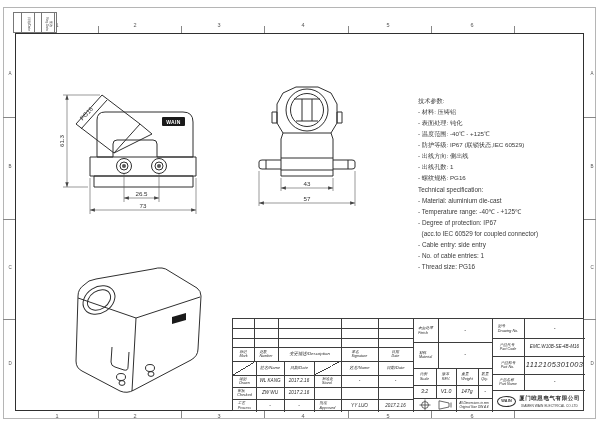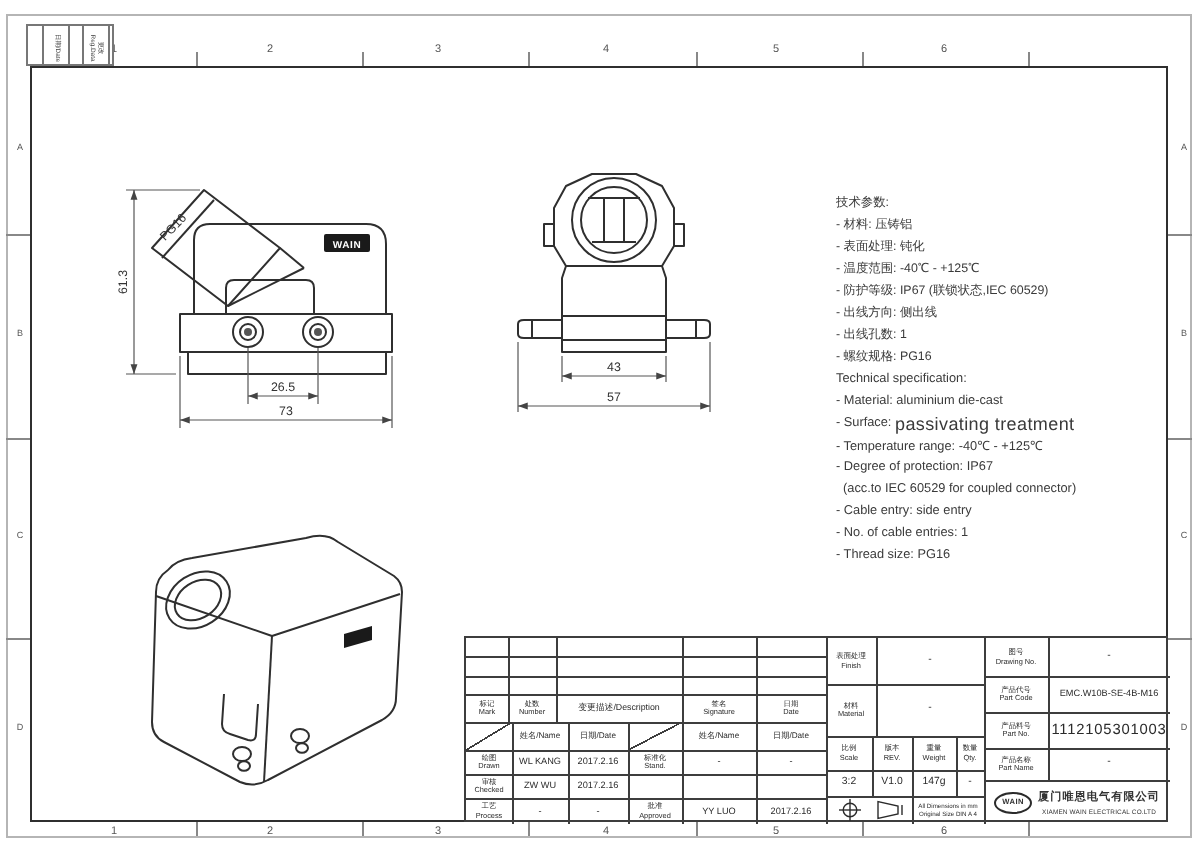--- a/index.html
+++ b/index.html
@@ -21,21 +21,21 @@
   .dim { font:6.2px "Liberation Sans", sans-serif; fill:#333; }
   .tagtxt { font:bold 5px "Liberation Sans", sans-serif; fill:#fff; letter-spacing:0.3px; }
   .specs { position:absolute; left:418px; top:96px; color:#3a3a3a; }
   .s { height:11px; display:flex; align-items:center; white-space:pre; }
   .s.zh { font-size:6.2px; }
   .s.en { font-size:6.4px; }
   .s .big { font-size:9px; letter-spacing:0.2px; }
   .tb { position:absolute; left:232px; top:318px; width:352px; height:93px; border:1px solid #3d3d3d; background:#fff; }
   .tb .hl { position:absolute; height:1px; background:#3d3d3d; }
   .tb .vl { position:absolute; width:1px; background:#3d3d3d; }
-  .cell { position:absolute; display:flex; align-items:center; justify-content:center; text-align:center; overflow:hidden; color:#2b2b2b; font-size:4.6px; line-height:1.1; }
+  .cell { position:absolute; display:flex; align-items:center; justify-content:center; text-align:left; overflow:hidden; color:#2b2b2b; font-size:4.6px; line-height:1.1;font-style:italic; }
   .bl { white-space:pre-line; font-size:3.7px; line-height:1.15; }
   .diag { position:absolute; background:linear-gradient(to bottom right, transparent 48.5%, #3d3d3d 48.5%, #3d3d3d 52%, transparent 52%); }
   .val { font-size:5.2px; }
   .code { font-size:4.6px; letter-spacing:0; }
   .pno { font-size:7.4px; letter-spacing:0.4px; }
   .notes { flex-direction:column; font-size:3.1px; line-height:1.3; }
   .company { position:absolute; display:flex; align-items:center; justify-content:center; gap:3px; }
   .oval { display:flex; align-items:center; justify-content:center; width:19px; height:11px; border:1.3px solid #2b2b2b; border-radius:50%; font-size:3.8px; font-weight:bold; letter-spacing:0.2px; }
   .cname { display:flex; flex-direction:column; align-items:center; }
   .cname .zh { font-size:5.6px; font-weight:bold; letter-spacing:0.5px; }
@@ -188,21 +188,20 @@
     <div class="s zh">技术参数:</div>
     <div class="s zh">- 材料: 压铸铝</div>
     <div class="s zh">- 表面处理: 钝化</div>
     <div class="s zh">- 温度范围: -40℃ - +125℃</div>
     <div class="s zh">- 防护等级: IP67 (联锁状态,IEC 60529)</div>
     <div class="s zh">- 出线方向: 侧出线</div>
     <div class="s zh">- 出线孔数: 1</div>
     <div class="s zh">- 螺纹规格: PG16</div>
     <div class="s en">Technical specification:</div>
     <div class="s en">- Material: aluminium die-cast</div>
-    <div class="s en"><span>- Surface: </span><span class="big">passivating treatment</span></div>
     <div class="s en">- Temperature range: -40℃ - +125℃</div>
     <div class="s en">- Degree of protection: IP67</div>
     <div class="s en">  (acc.to IEC 60529 for coupled connector)</div>
     <div class="s en">- Cable entry: side entry</div>
     <div class="s en">- No. of cable entries: 1</div>
     <div class="s en">- Thread size: PG16</div>
   </div>
 
   <div class="tb">
 

